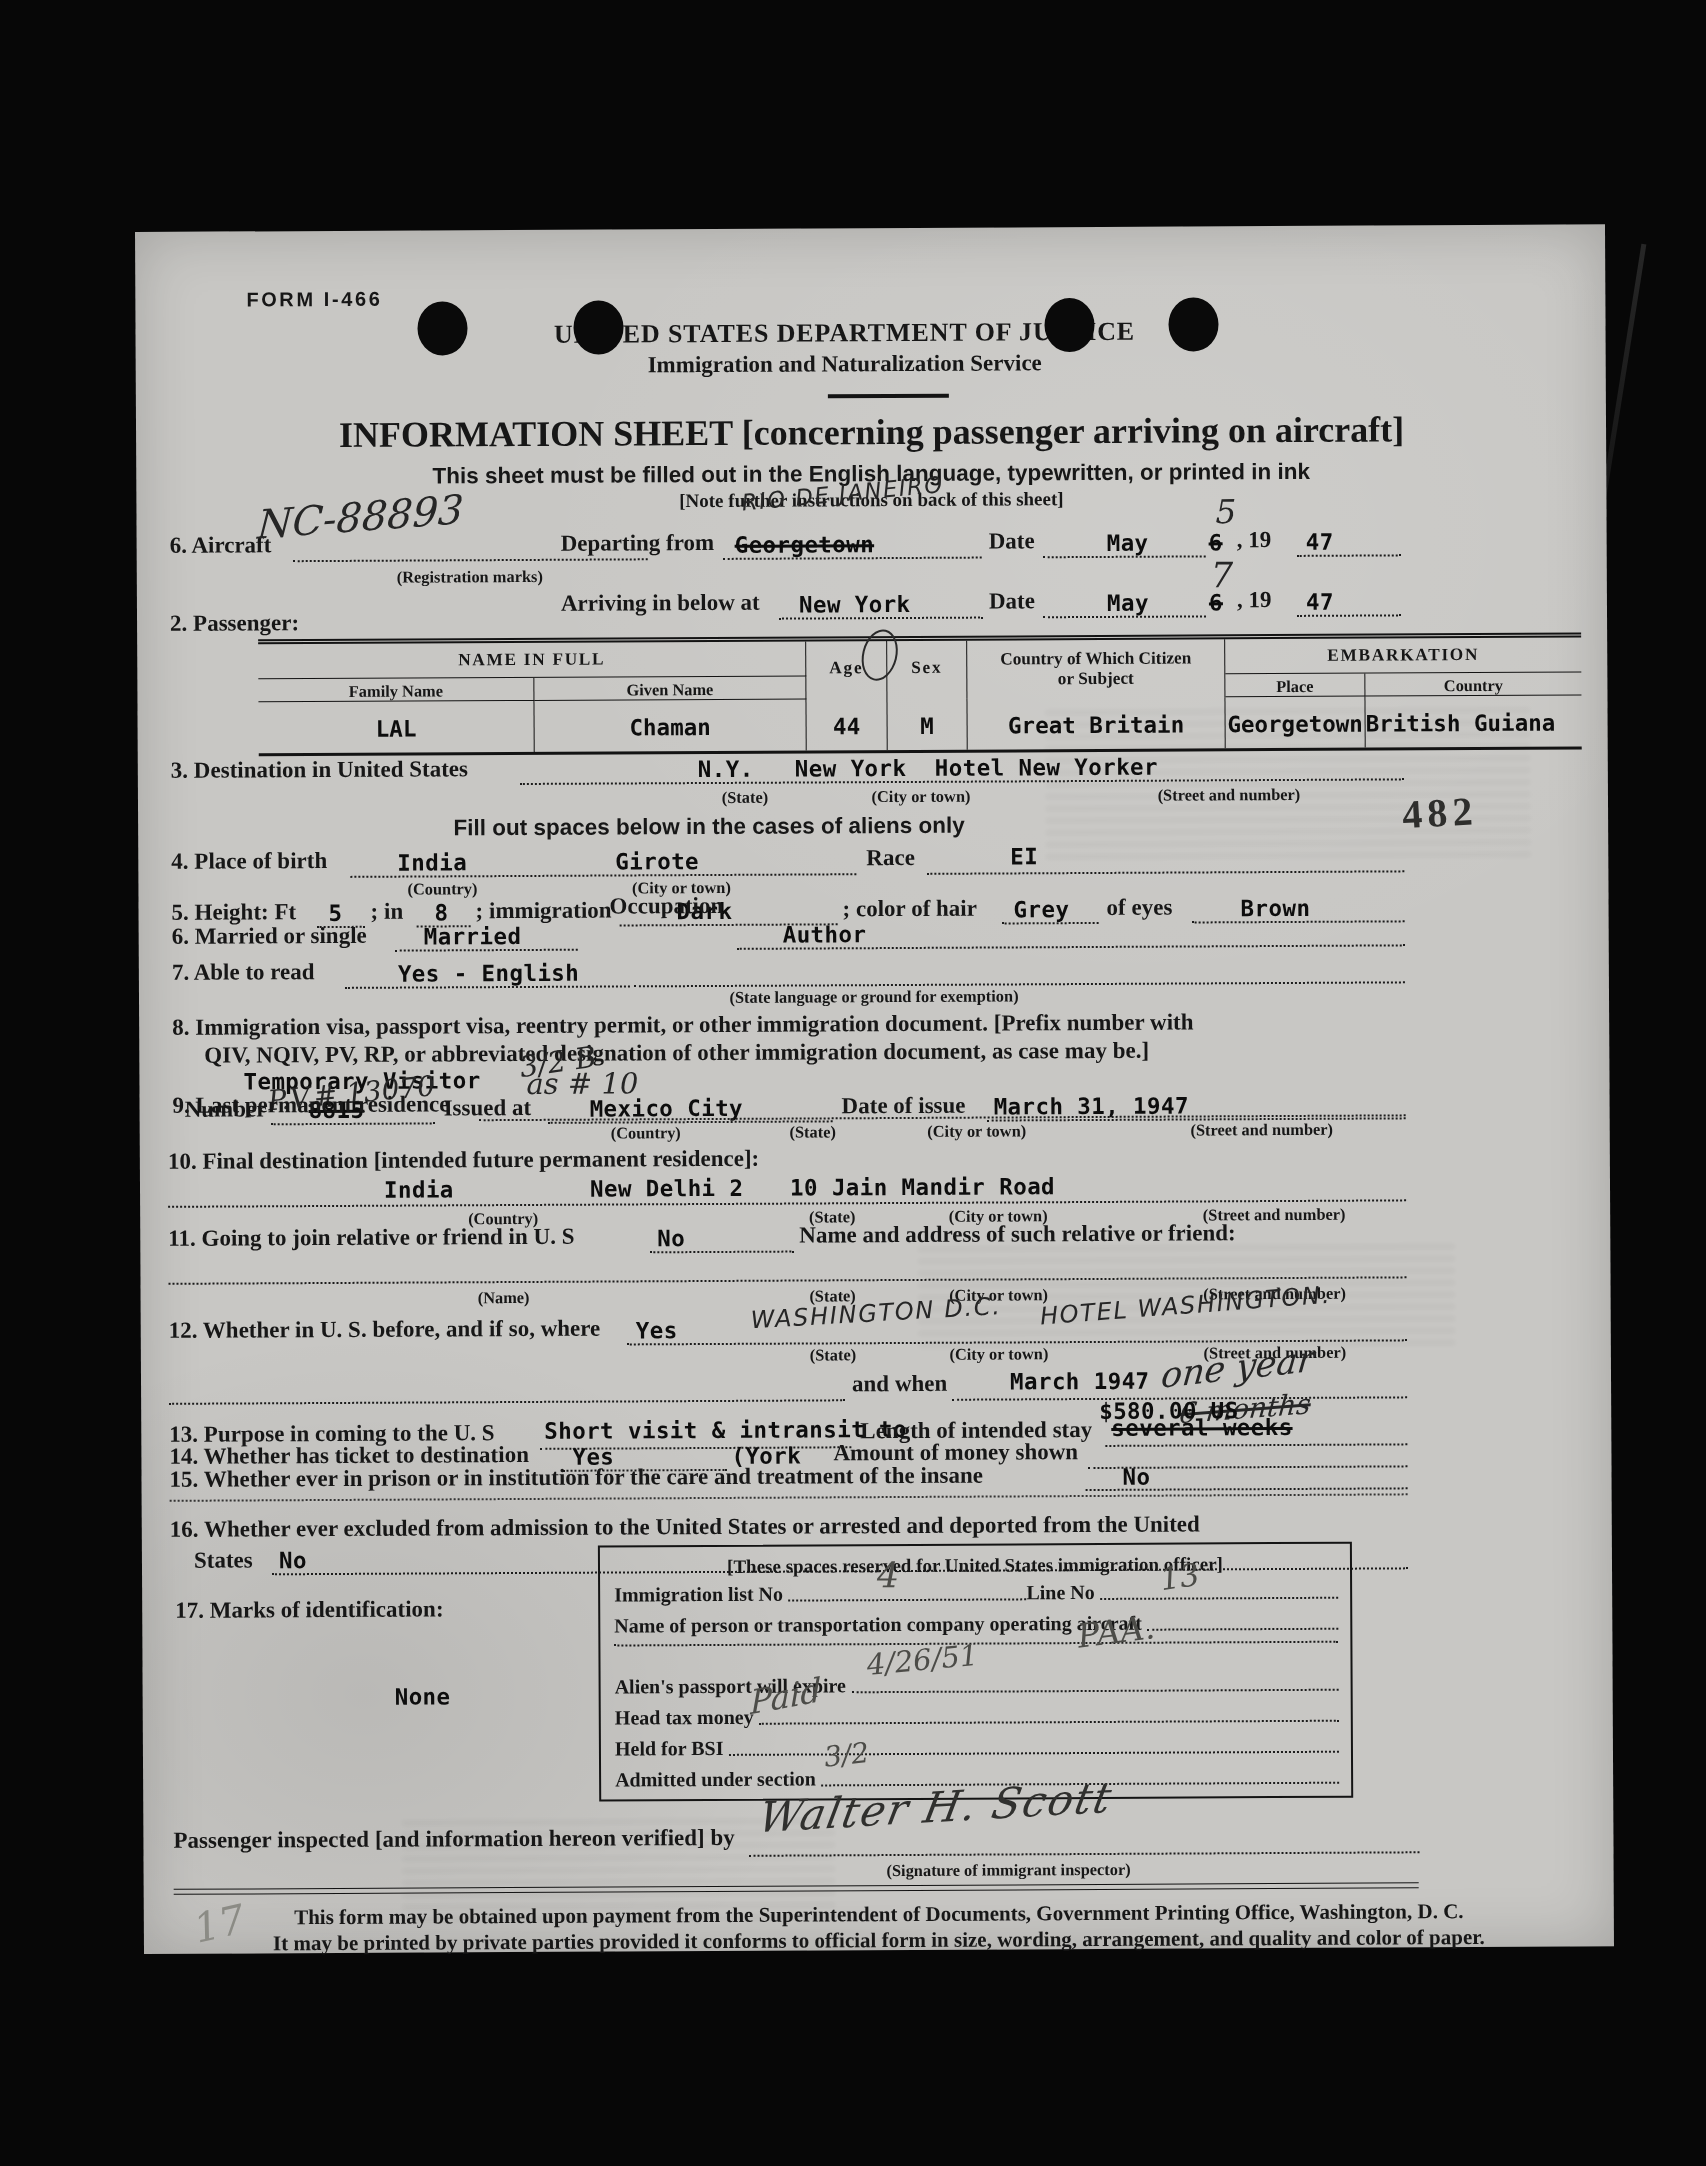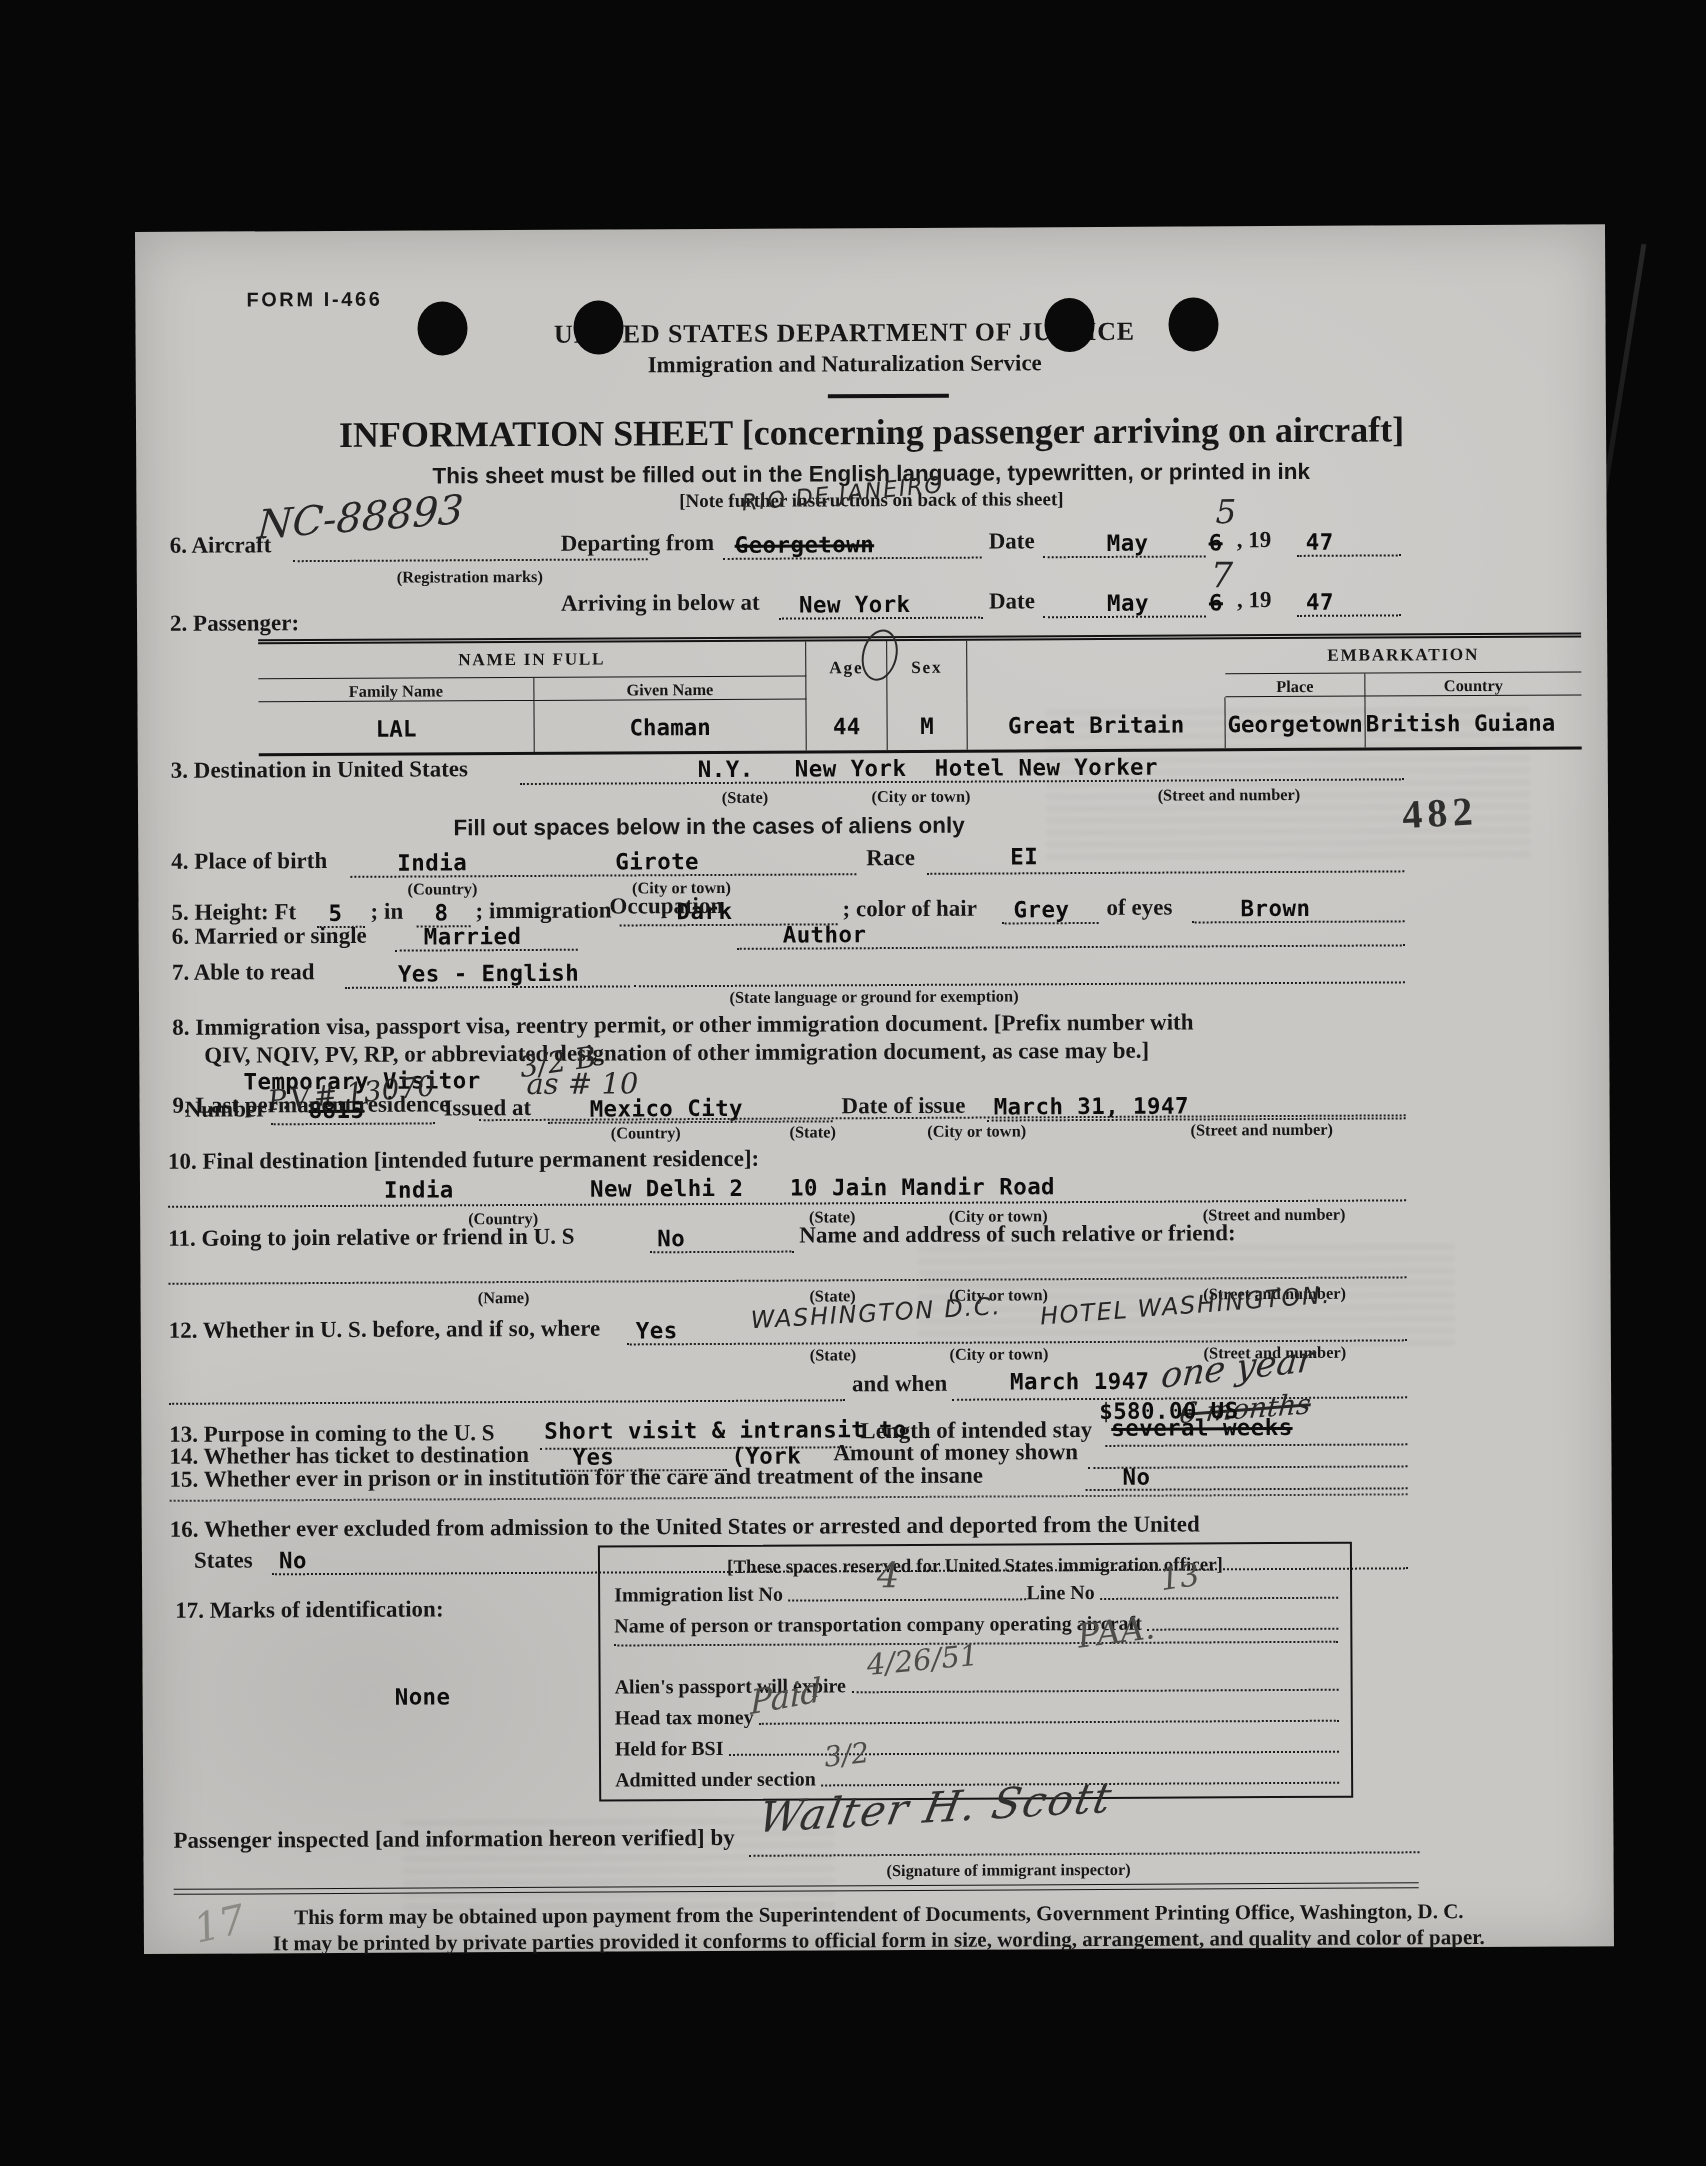--- a/index.html
+++ b/index.html
@@ -98,20 +98,24 @@
   <span class="hw" style="left:1074px;top:329px;font-size:35px">7</span>
   <span class="prt" style="left:1100px;top:361px">, 19</span>
   <div class="d" style="left:1160px;top:389px;width:104px"></div>
   <span class="typed" style="left:1169px;top:363px">47</span>
 
   <span class="prt" style="left:33px;top:379px">2. Passenger:</span>
   <div class="ptable">
     <div class="gh vr hb" style="grid-column:1/3;grid-row:1">NAME IN FULL</div>
     <div class="gh vr" style="grid-column:3;grid-row:1/3;padding-top:17.3px">Age</div>
     <div class="gh vr" style="grid-column:4;grid-row:1/3;padding-top:17.3px">Sex</div>
+    <div class="vr" style="grid-column:5;grid-row:1/3;padding-top:8.6px">
+      <div style="font-size:17.3px">Country of Which Citizen</div>
+      <div style="font-size:17.3px">or Subject</div>
+    </div>
     <div class="gh hb" style="grid-column:6/8;grid-row:1">EMBARKATION</div>
     <div class="sh vr hb" style="grid-column:1;grid-row:2">Family Name</div>
     <div class="sh vr hb" style="grid-column:2;grid-row:2">Given Name</div>
     <div class="sh vr hb" style="grid-column:6;grid-row:2">Place</div>
     <div class="sh hb" style="grid-column:7;grid-row:2">Country</div>
     <div class="tdv vr" style="grid-column:1;grid-row:3">LAL</div>
     <div class="tdv vr" style="grid-column:2;grid-row:3">Chaman</div>
     <div class="tdv vr" style="grid-column:3;grid-row:3">44</div>
     <div class="tdv vr" style="grid-column:4;grid-row:3">M</div>
     <div class="tdv vr" style="grid-column:5;grid-row:3">Great Britain</div>

